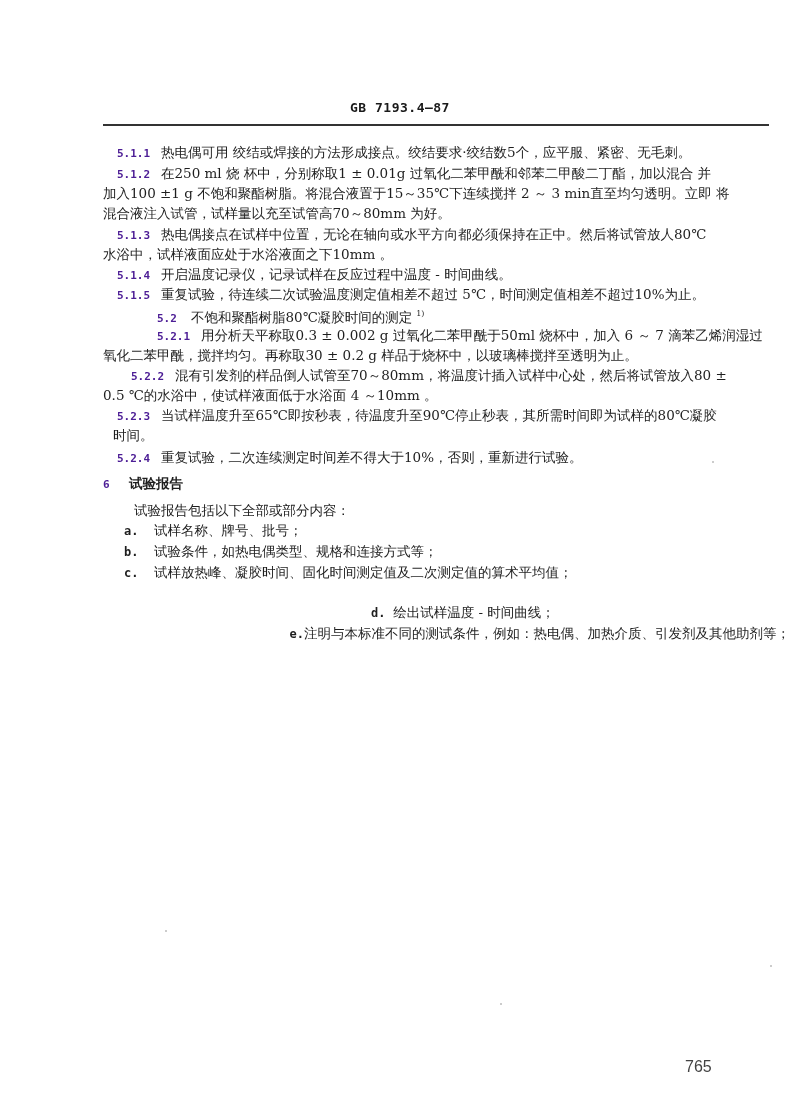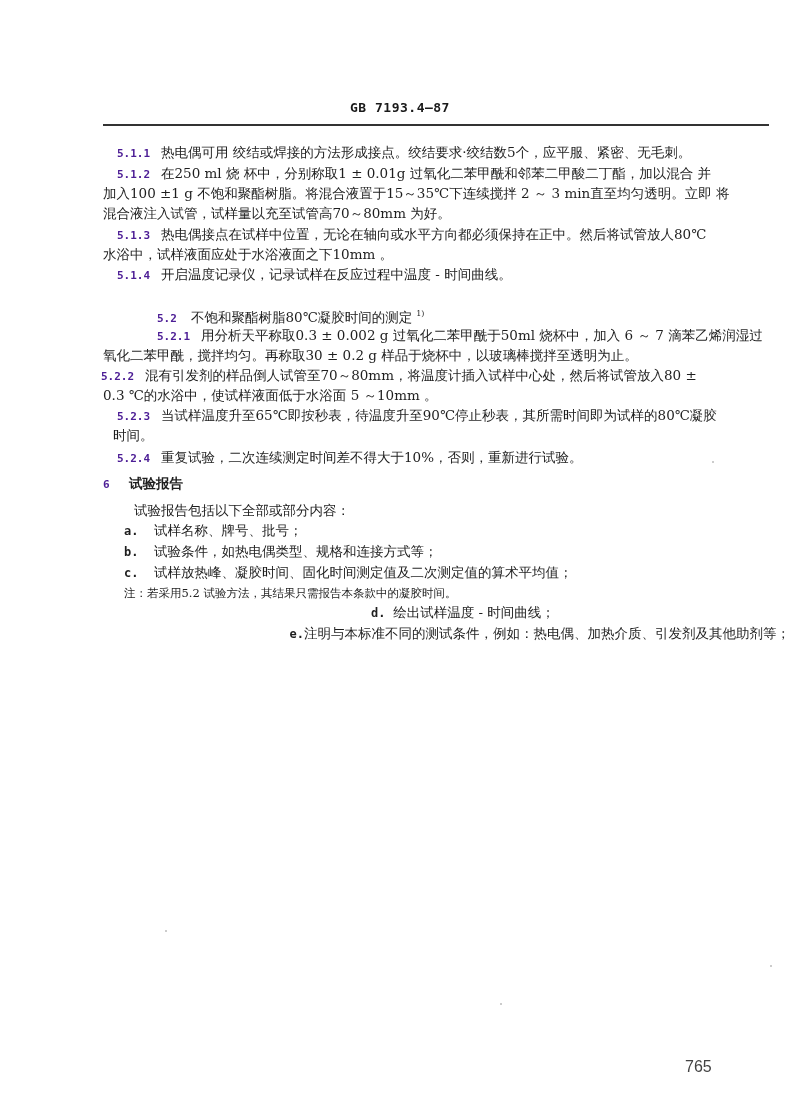--- a/index.html
+++ b/index.html
@@ -59,34 +59,37 @@
 
   <div class="line" style="top:225px; left:117px;">
     <span class="num w1">5.1.3</span><span>热电偶接点在试样中位置，无论在轴向或水平方向都必须保持在正中。然后将试管放人80℃</span>
   </div>
   <div class="line" style="top:245px;">水浴中，试样液面应处于水浴液面之下10mm 。</div>
 
   <div class="line" style="top:265px; left:117px;">
     <span class="num w1">5.1.4</span><span>开启温度记录仪，记录试样在反应过程中温度 - 时间曲线。</span>
   </div>
 
+  <div class="line" style="top:285px; left:117px;">
+    <span class="num w1">5.1.5</span><span>重复试验，待连续二次试验温度测定值相差不超过 5℃，时间测定值相差不超过10%为止。</span>
+  </div>
 
   <div class="line" style="top:305px; left:117px;margin-left:40px;">
     <span class="num w2">5.2</span><span>不饱和聚酯树脂80℃凝胶时间的测定</span><span class="sup">1)</span>
   </div>
 
   <div class="line" style="top:326px; left:117px;margin-left:40px;">
     <span class="num w1">5.2.1</span><span>用分析天平称取0.3 ± 0.002 g 过氧化二苯甲酰于50ml 烧杯中，加入 6 ～ 7 滴苯乙烯润湿过</span>
   </div>
   <div class="line" style="top:346px;">氧化二苯甲酰，搅拌均匀。再称取30 ± 0.2 g 样品于烧杯中，以玻璃棒搅拌至透明为止。</div>
 
-  <div class="line" style="top:366px; left:101px;">
+  <div class="line" style="top:366px; left:131px;">
     <span class="num w1">5.2.2</span><span>混有引发剂的样品倒人试管至70～80mm，将温度计插入试样中心处，然后将试管放入80 ±</span>
   </div>
-  <div class="line" style="top:386px;">0.3 ℃的水浴中，使试样液面低于水浴面 5 ～10mm 。</div>
+  <div class="line" style="top:386px;">0.5 ℃的水浴中，使试样液面低于水浴面 4 ～10mm 。</div>
 
   <div class="line" style="top:406px; left:117px;">
     <span class="num w1">5.2.3</span><span>当试样温度升至65℃即按秒表，待温度升至90℃停止秒表，其所需时间即为试样的80℃凝胶</span>
   </div>
   <div class="line" style="top:426px;padding-left:10px;">时间。</div>
 
   <div class="line" style="top:448px; left:117px;">
     <span class="num w1">5.2.4</span><span>重复试验，二次连续测定时间差不得大于10%，否则，重新进行试验。</span>
   </div>
 
@@ -98,21 +101,20 @@
 
   <div class="line" style="top:521px; left:124px;">
     <span class="item-letter">a.</span><span>试样名称、牌号、批号；</span>
   </div>
   <div class="line" style="top:542px; left:124px;">
     <span class="item-letter">b.</span><span>试验条件，如热电偶类型、规格和连接方式等；</span>
   </div>
   <div class="line" style="top:563px; left:124px;">
     <span class="item-letter">c.</span><span>试样放热峰、凝胶时间、固化时间测定值及二次测定值的算术平均值；</span>
   </div>
-  <div class="line note" style="top:584px; left:124px;">注：若采用5.2 试验方法，其结果只需报告本条款中的凝胶时间。</div>
   <div class="line" style="top:603px; left:124px;text-align:center;">
     <span class="item-letter">d.</span><span>绘出试样温度 - 时间曲线；</span>
   </div>
   <div class="line" style="top:624px; left:120px;text-align:right;">
     <span class="item-letter">e.</span><span>注明与本标准不同的测试条件，例如：热电偶、加热介质、引发剂及其他助剂等；</span>
   </div>
 
   <div class="speck" style="left:712px; top:461px;"></div>
   <div class="speck" style="left:165px; top:930px;"></div>
   <div class="speck" style="left:770px; top:965px;"></div>

